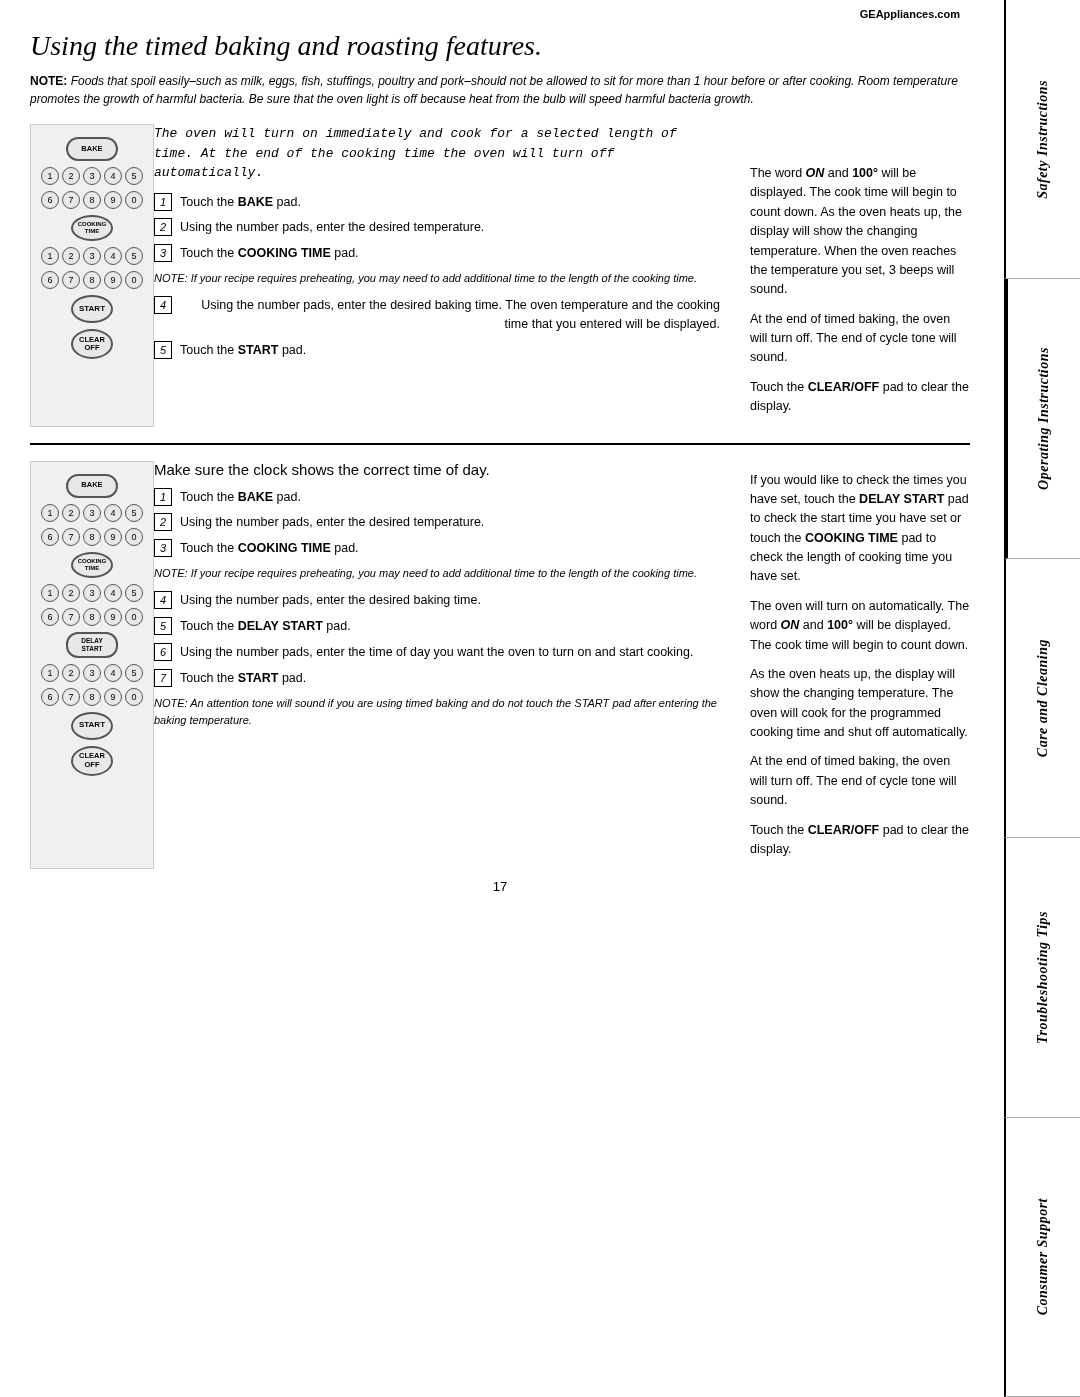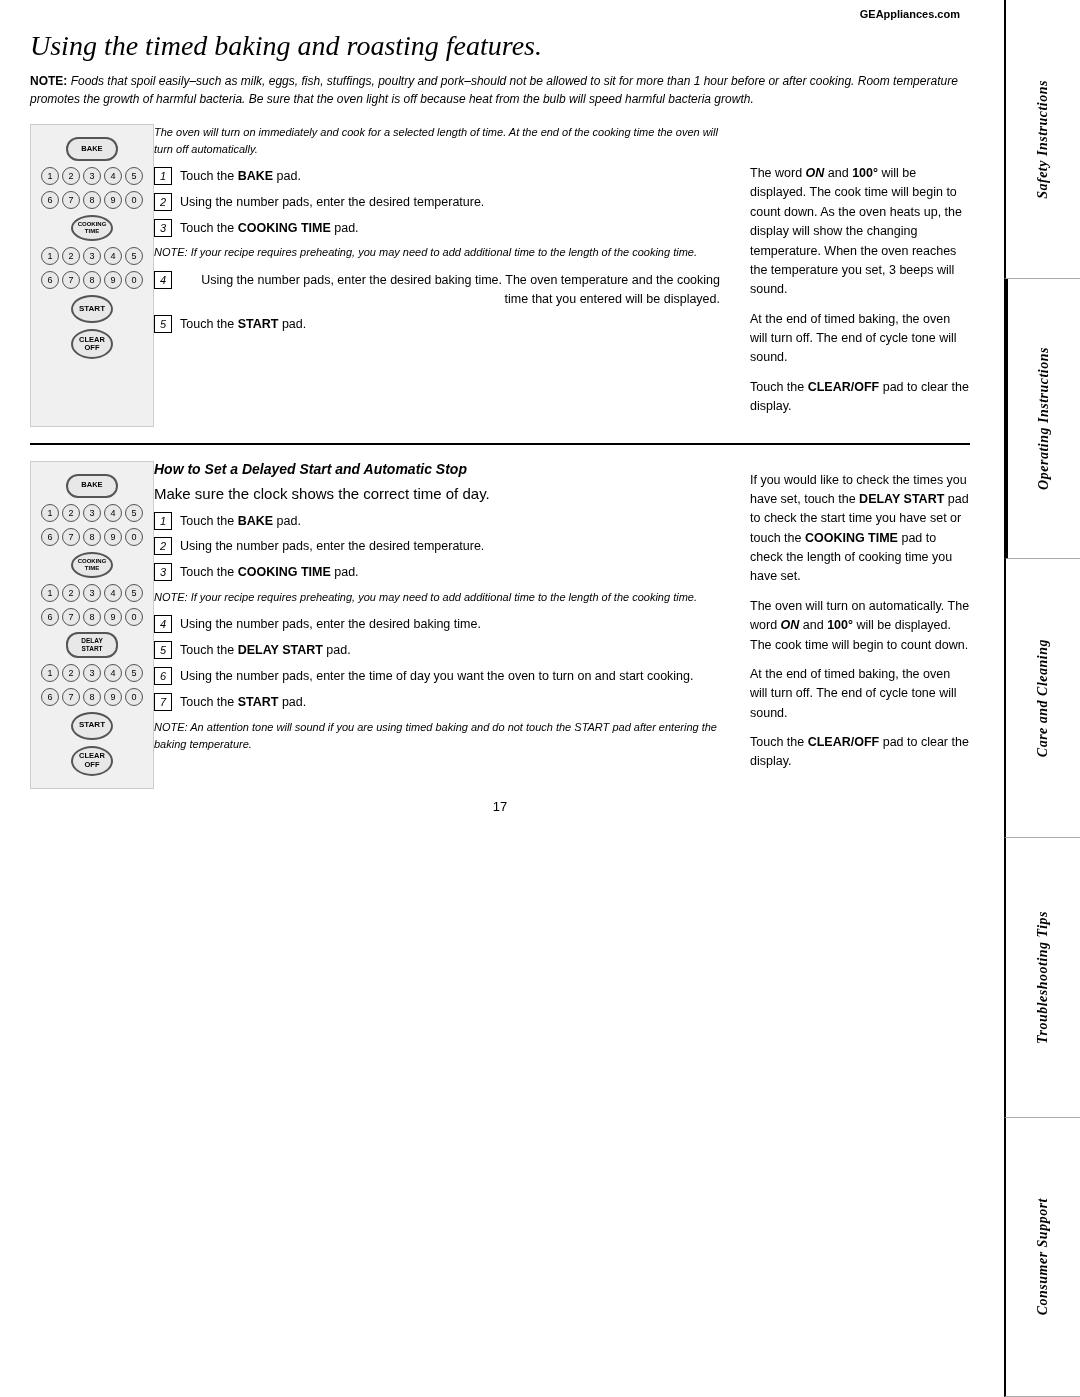--- a/index.html
+++ b/index.html
@@ -141,24 +141,25 @@
     }
 
     .section-heading {
       font-size: 14px;
       font-weight: bold;
       font-style: italic;
       margin-bottom: 8px;
     }
 
     .subtitle-italic {
-      font-size: 11px;
+      font-size: 13px;
       font-style: italic;
       margin-bottom: 10px;
       line-height: 1.5;
+      font-family: Liberation Mono, monospace;
     }
 
     .step-row {
       display: flex;
       gap: 8px;
       margin-bottom: 7px;
       align-items: flex-start;
     }
 
     .step-num {
@@ -397,21 +398,20 @@
           <div class="num-btn">8</div>
           <div class="num-btn">9</div>
           <div class="num-btn">0</div>
         </div>
         <div class="oven-btn start-btn">START</div>
         <div class="oven-btn clear-off">CLEAR<br>OFF</div>
       </div>
 
       <div class="steps-and-right">
         <div class="instructions-col">
-          <div class="section-heading">How to Set a Delayed Start and Automatic Stop</div>
           <p style="font-size:15px; margin-bottom:10px;">Make sure the clock shows the correct time of day.</p>
 
           <div class="step-row">
             <div class="step-num">1</div>
             <div class="step-text">Touch the <strong>BAKE</strong> pad.</div>
           </div>
           <div class="step-row">
             <div class="step-num">2</div>
             <div class="step-text">Using the number pads, enter the desired temperature.</div>
           </div>
@@ -435,20 +435,21 @@
           <div class="step-row">
             <div class="step-num">7</div>
             <div class="step-text">Touch the <strong>START</strong> pad.</div>
           </div>
           <p class="note-italic" style="margin-top:8px;">NOTE: An attention tone will sound if you are using timed baking and do not touch the START pad after entering the baking temperature.</p>
         </div>
 
         <div class="right-col" style="padding-top:10px;">
           <p>If you would like to check the times you have set, touch the <strong>DELAY START</strong> pad to check the start time you have set or touch the <strong>COOKING TIME</strong> pad to check the length of cooking time you have set.</p>
           <p>The oven will turn on automatically. The word <strong><em>ON</em></strong> and <strong>100°</strong> will be displayed. The cook time will begin to count down.</p>
+          <p>As the oven heats up, the display will show the changing temperature. The oven will cook for the programmed cooking time and shut off automatically.</p>
           <p>At the end of timed baking, the oven will turn off. The end of cycle tone will sound.</p>
           <p>Touch the <strong>CLEAR/OFF</strong> pad to clear the display.</p>
         </div>
       </div>
     </div>
   </div>
 
   <div class="page-number">17</div>
 </div>
 

